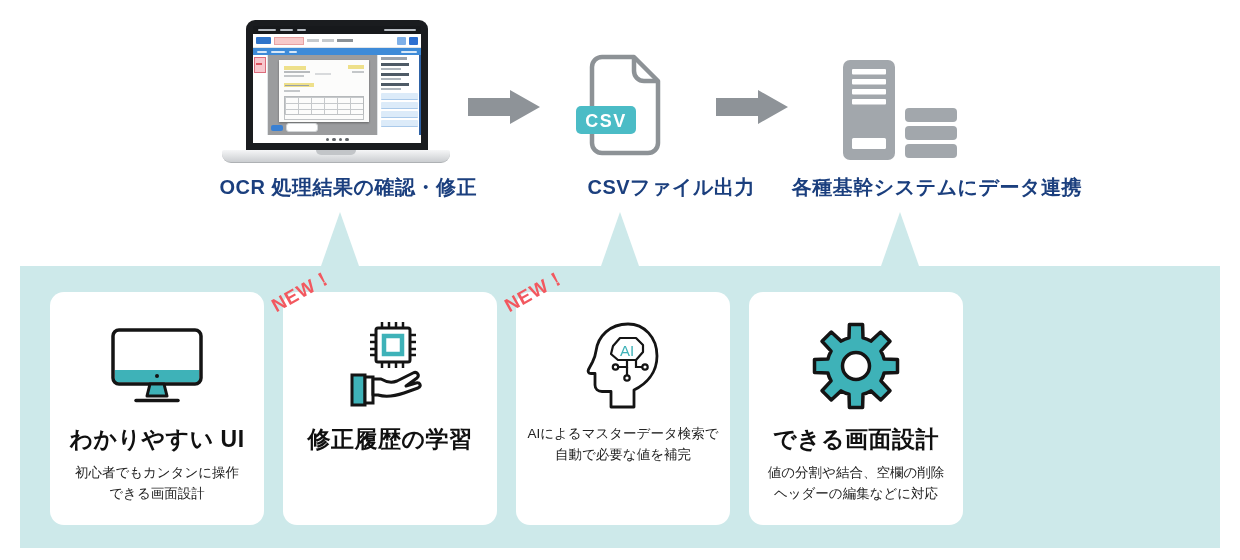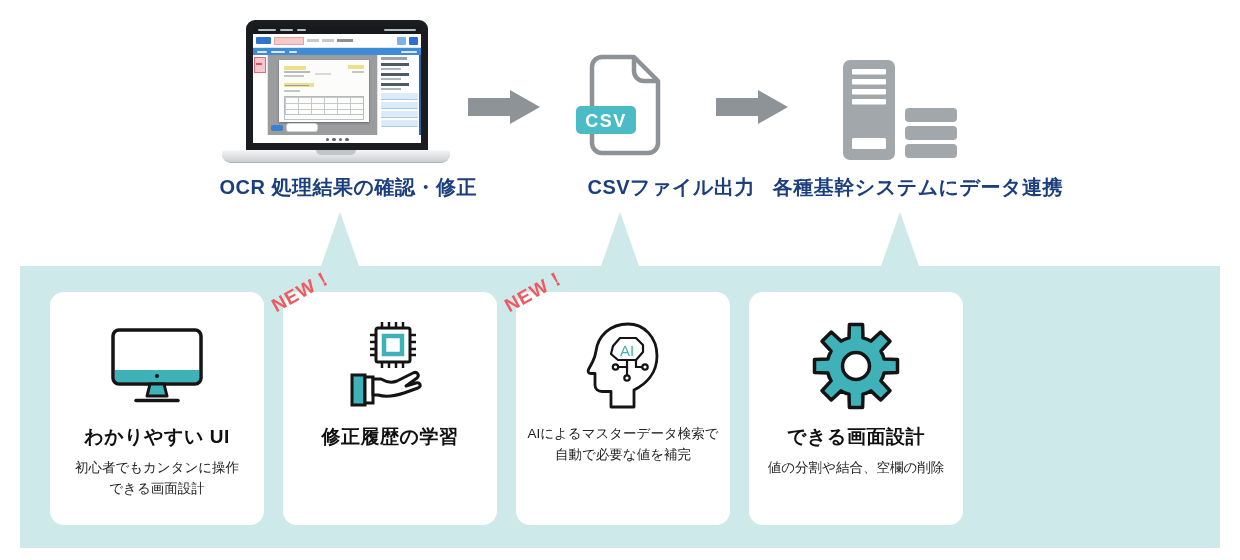--- a/index.html
+++ b/index.html
@@ -44,21 +44,21 @@
   .ui-footer{height:9px;background:#fff;display:flex;align-items:center;justify-content:center;gap:3px;}
   .dot{width:3.5px;height:3.5px;border-radius:50%;background:#606468;}
   .lap-base{position:absolute;left:0;top:130px;width:228px;height:13px;background:linear-gradient(180deg,#f5f6f7,#cbced1);border-radius:2px 2px 9px 9px;border-bottom:1px solid #aeb1b4;box-sizing:border-box;}
   .lap-notch{position:absolute;left:50%;top:0;transform:translateX(-50%);width:40px;height:5px;background:#c2c5c8;border-radius:0 0 8px 8px;}
   
   .band{position:absolute;left:20px;top:266px;width:1200px;height:282px;background:#cde9ea;}
   .spike{position:absolute;top:-54px;width:0;height:0;border-left:19px solid transparent;border-right:19px solid transparent;border-bottom:54px solid #cde9ea;}
   .cards{display:flex;gap:19px;margin:26px 0 0 30px;}
   .card{position:relative;width:214px;height:233px;background:#fff;border-radius:14px;}
   .card-icon{height:100px;margin-top:24px;display:flex;align-items:center;justify-content:center;}
-  .card-title{margin-top:8px;text-align:center;font-size:19px;font-weight:bold;color:#101010;letter-spacing:.5px;white-space:nowrap;}
+  .card-title{margin-top:8px;text-align:center;font-size:23px;font-weight:bold;color:#101010;letter-spacing:.5px;white-space:nowrap;}
   .card-desc{margin-top:8px;text-align:center;font-size:13.5px;color:#232323;line-height:1.55;white-space:nowrap;}
   .new-badge{position:absolute;top:-14px;left:-14px;transform:rotate(-29deg);color:#f2585f;font-size:19px;font-weight:800;letter-spacing:1px;white-space:nowrap;}
 </style>
 </head>
 <body>
 
 <div class="stage">
 
   <div class="laptop">
     <div class="lap-screen">
@@ -157,21 +157,21 @@
     <rect x="0" y="2" width="52" height="100" rx="7" fill="#a2a7ac"></rect>
     <rect x="9" y="11" width="34" height="5.5" rx="1" fill="#fff"></rect>
     <rect x="9" y="21" width="34" height="5.5" rx="1" fill="#fff"></rect>
     <rect x="9" y="31" width="34" height="5.5" rx="1" fill="#fff"></rect>
     <rect x="9" y="41" width="34" height="5.5" rx="1" fill="#fff"></rect>
     <rect x="9" y="80" width="34" height="11" rx="1.5" fill="#fff"></rect>
     <rect x="62" y="50" width="52" height="14" rx="4" fill="#a2a7ac"></rect>
     <rect x="62" y="68" width="52" height="14" rx="4" fill="#a2a7ac"></rect>
     <rect x="62" y="86" width="52" height="14" rx="4" fill="#a2a7ac"></rect>
   </svg>
-  <div class="flow-label" style="left:753px;width:310px;">各種基幹システムにデータ連携</div>
+  <div class="flow-label" style="left:772px;width:310px;">各種基幹システムにデータ連携</div>
 
   <div class="band">
     <span class="spike" style="left:301px"></span>
     <span class="spike" style="left:581px"></span>
     <span class="spike" style="left:861px"></span>
 
     <div class="cards">
 
       <div class="card">
         <div class="card-icon">
@@ -250,18 +250,19 @@
       <div class="card">
         <div class="card-icon">
           <svg width="92" height="92" viewBox="0 0 92 92">
             <path d="M74.1 39.0 L87.5 39.4 L87.5 52.6 L74.1 53.0 A29 29 0 0 1 70.9 60.9 L80.0 70.7 L70.7 80.0 L60.9 70.9 A29 29 0 0 1 53.0 74.1 L52.6 87.5 L39.4 87.5 L39.0 74.1 A29 29 0 0 1 31.1 70.9 L21.3 80.0 L12.0 70.7 L21.1 60.9 A29 29 0 0 1 17.9 53.0 L4.5 52.6 L4.5 39.4 L17.9 39.0 A29 29 0 0 1 21.1 31.1 L12.0 21.3 L21.3 12.0 L31.1 21.1 A29 29 0 0 1 39.0 17.9 L39.4 4.5 L52.6 4.5 L53.0 17.9 A29 29 0 0 1 60.9 21.1 L70.7 12.0 L80.0 21.3 L70.9 31.1 A29 29 0 0 1 74.1 39.0 Z" fill="#3eb2b8" stroke="#141414" stroke-width="3.5" stroke-linejoin="round"></path>
             <circle cx="46" cy="46" r="13.5" fill="#fff" stroke="#141414" stroke-width="3.5"></circle>
           </svg>
         </div>
         <div class="card-title">できる画面設計</div>
         <div class="card-desc">
           <div>値の分割や結合、空欄の削除</div>
+          <div>ヘッダーの編集などに対応</div>
         </div>
       </div>
 
     </div>
   </div>
 </div>
 
 </body></html>

